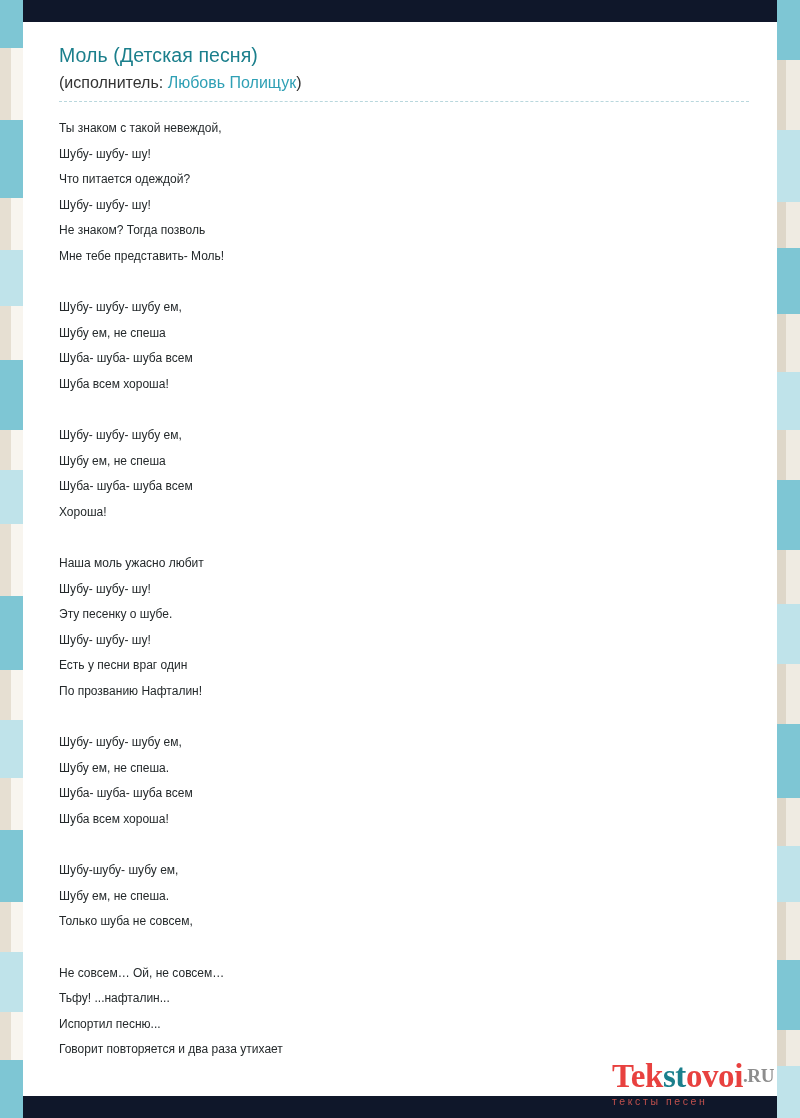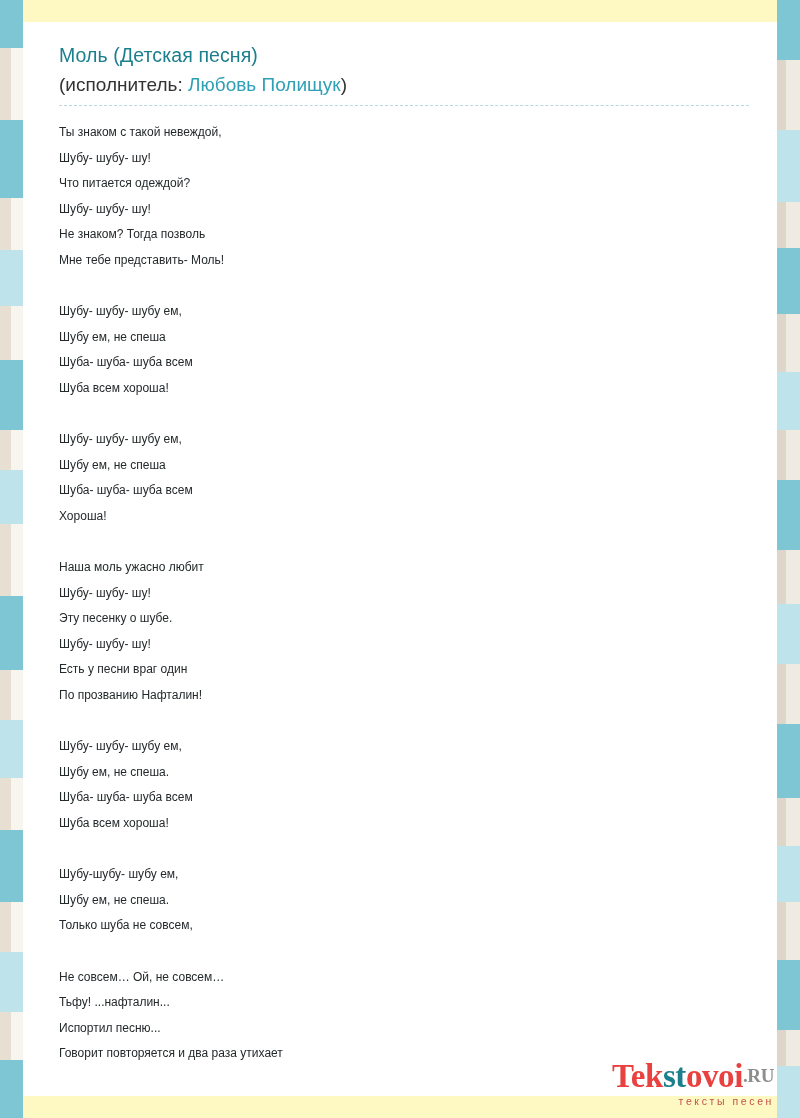--- a/index.html
+++ b/index.html
@@ -13,21 +13,21 @@
     background: #ffffff;
     overflow: hidden;
   }
 
   
   .page {
     position: relative;
     width: 800px;
     height: 1118px;
     box-sizing: border-box;
-    background: #fef9c3;
+    background: #0f172a;
   }
   .bg-stripes {
     position: absolute;
     inset: 0;
     display: block;
   }
   .stripe {
     position: absolute;
     top: 0;
     bottom: 0;
@@ -48,21 +48,21 @@
 
   .song-title {
     font-size: 19.5px;
     color: #1b7f8c;
     margin: 0 0 7px 0;
     font-weight: normal;
     letter-spacing: 0.1px;
   }
 
   .performer-line {
-    font-size: 19px;
+    font-size: 16px;
     color: #3b3b3b;
     padding-bottom: 9px;
     border-bottom: 1px dashed #b9d7dd;
     margin-bottom: 14px;
   }
   .performer-line .lbl { color: #333333; }
   .performer-link {
     color: #2fa0b5;
     text-decoration: none;
   }
@@ -97,21 +97,21 @@
     font-size: 19px;
     color: #8d8d8d;
     font-weight: bold;
     vertical-align: 5px;
   }
   .logo-sub {
     font-size: 10.5px;
     color: #c0504d;
     letter-spacing: 2.6px;
     margin-top: 3px;
-    text-align: right;
+    text-align: left;
   }
 </style>
 </head>
 <body>
 
 <div class="page">
 
   <div class="bg-stripes">
     <div class="stripe" style="left:0;width:11px;background:#e6dfd2;"></div>
     <div class="stripe" style="left:11px;width:12px;background:#f8f5ef;"></div>

